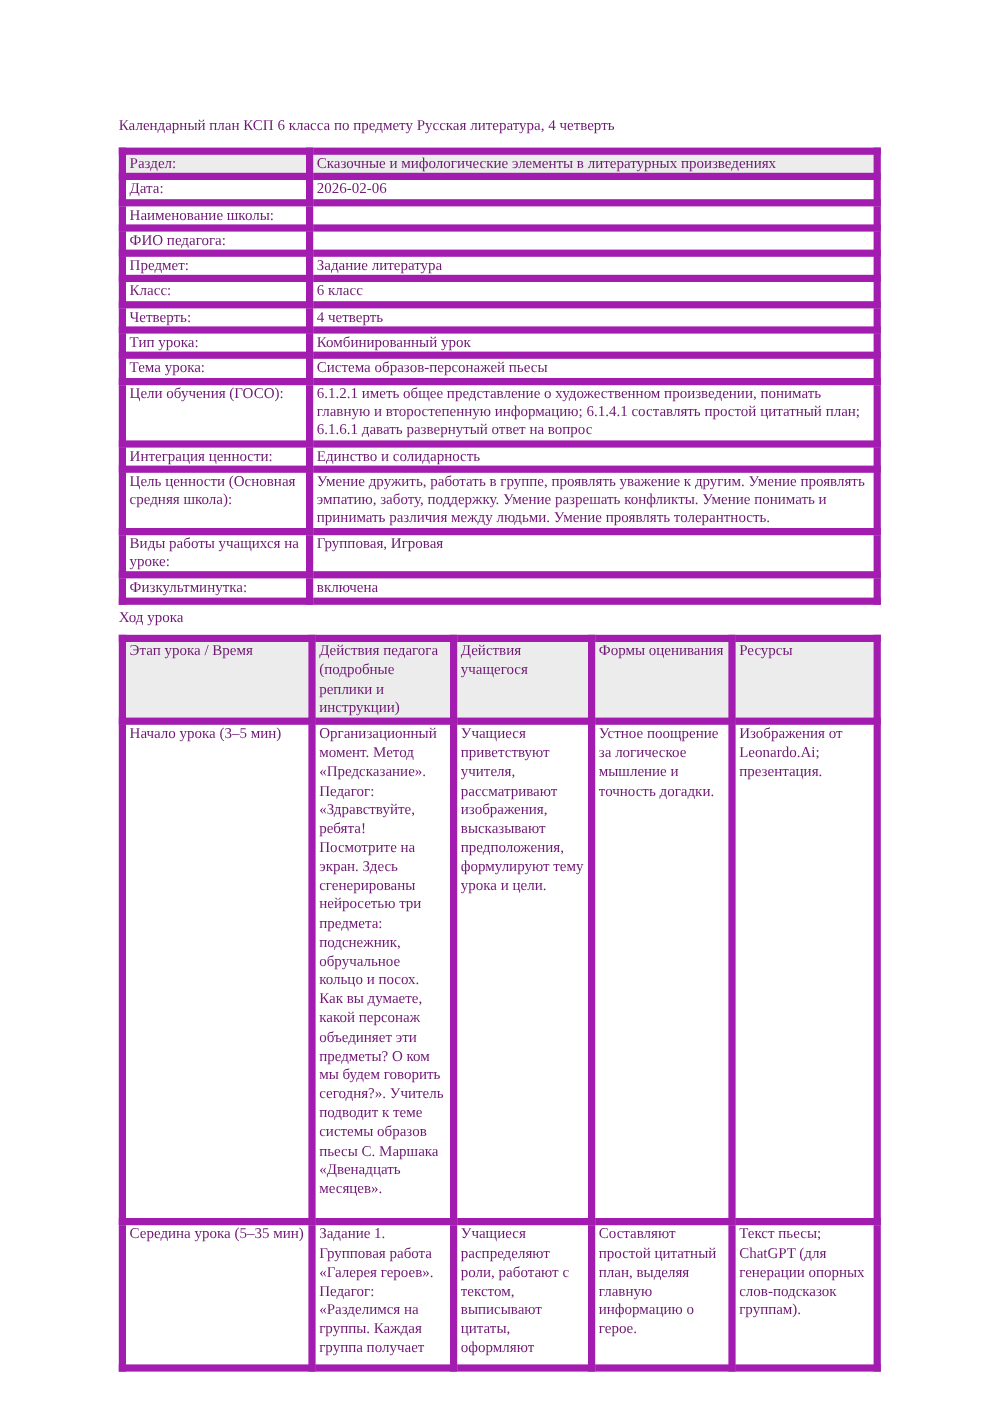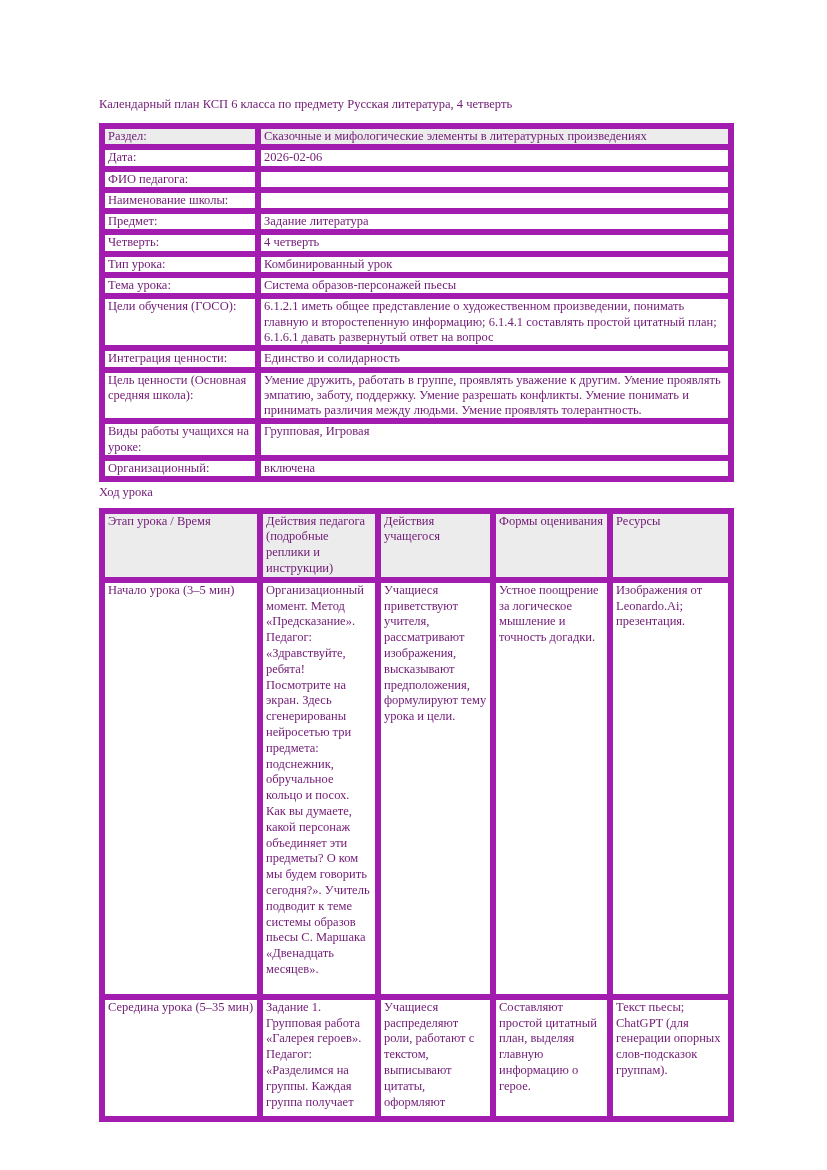--- a/index.html
+++ b/index.html
@@ -79,30 +79,34 @@
       <tbody>
         <tr class="shaded">
           <td>Раздел:</td>
           <td>Сказочные и мифологические элементы в литературных произведениях</td>
         </tr>
         <tr>
           <td>Дата:</td>
           <td>2026-02-06</td>
         </tr>
         <tr>
-          <td>ФИО педагога:</td>
+          <td>Наименование школы:</td>
           <td></td>
         </tr>
         <tr>
-          <td>Наименование школы:</td>
+          <td>ФИО педагога:</td>
           <td></td>
         </tr>
         <tr>
           <td>Предмет:</td>
           <td>Задание литература</td>
+        </tr>
+        <tr>
+          <td>Класс:</td>
+          <td>6 класс</td>
         </tr>
         <tr>
           <td>Четверть:</td>
           <td>4 четверть</td>
         </tr>
         <tr>
           <td>Тип урока:</td>
           <td>Комбинированный урок</td>
         </tr>
         <tr>
@@ -119,21 +123,21 @@
         </tr>
         <tr>
           <td>Цель ценности (Основная средняя школа):</td>
           <td>Умение дружить, работать в группе, проявлять уважение к другим. Умение проявлять эмпатию, заботу, поддержку. Умение разрешать конфликты. Умение понимать и принимать различия между людьми. Умение проявлять толерантность.</td>
         </tr>
         <tr>
           <td>Виды работы учащихся на уроке:</td>
           <td>Групповая, Игровая</td>
         </tr>
         <tr>
-          <td>Организационный:</td>
+          <td>Физкультминутка:</td>
           <td>включена</td>
         </tr>
       </tbody>
     </table>
 
     <p class="section-heading">Ход урока</p>
 
     <table class="lesson-table">
       <colgroup>
           <col class="c1">

